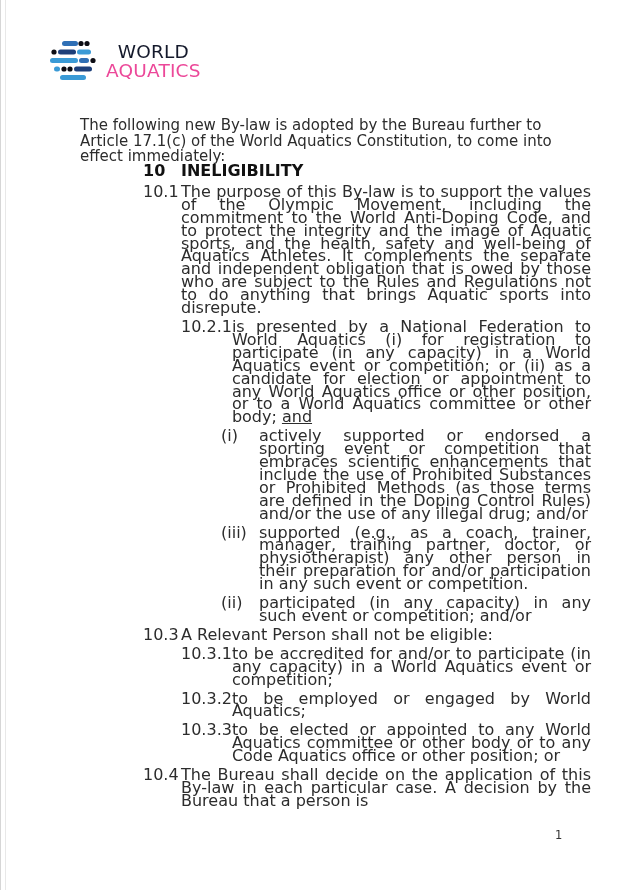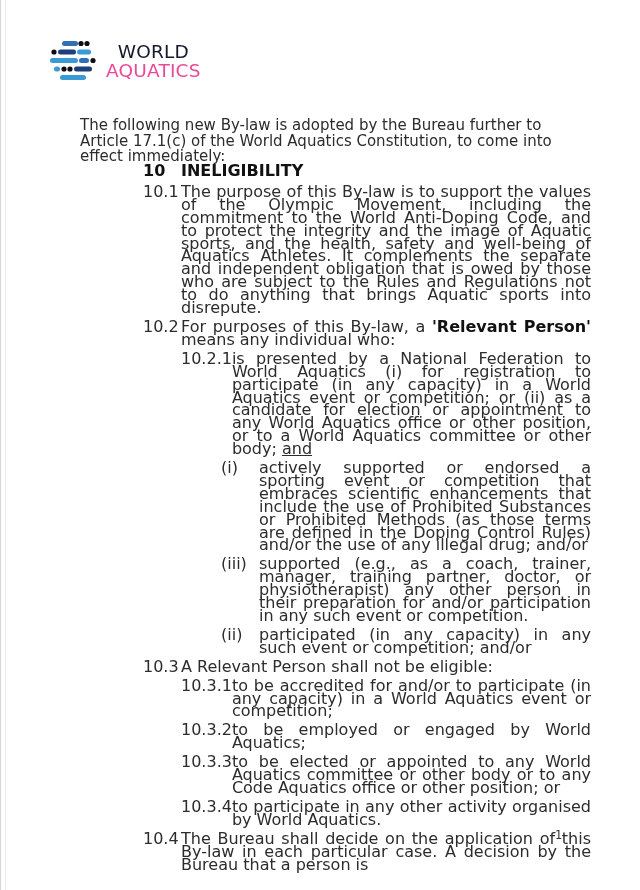--- a/index.html
+++ b/index.html
@@ -150,24 +150,20 @@
   <div class="row heading">
     <div class="num">10</div>
     <div class="txt">INELIGIBILITY</div>
   </div>
 
   <div class="row">
     <div class="num">10.1</div>
     <div class="txt">The purpose of this By-law is to support the values of the Olympic Movement, including the commitment to the World Anti-Doping Code, and to protect the integrity and the image of Aquatic sports, and the health, safety and well-being of Aquatics Athletes. It complements the separate and independent obligation that is owed by those who are subject to the Rules and Regulations not to do anything that brings Aquatic sports into disrepute.</div>
   </div>
 
-  <div class="row">
-    <div class="num">10.2</div>
-    <div class="txt"><span>For purposes of this By-law, a </span><b class="term">'Relevant Person'</b><span> means any individual who:</span></div>
-  </div>
 
   <div class="sub">
     <div class="snum">10.2.1</div>
     <div class="stxt"><span>is presented by a National Federation to World Aquatics (i) for registration to participate (in any capacity) in a World Aquatics event or competition; or (ii) as a candidate for election or appointment to any World Aquatics office or other position, or to a World Aquatics committee or other body; </span><u>and</u></div>
   </div>
 
 
   <div class="item">
     <div class="inum">(i)</div>
     <div class="itxt">actively supported or endorsed a sporting event or competition that embraces scientific enhancements that include the use of Prohibited Substances or Prohibited Methods (as those terms are defined in the Doping Control Rules) and/or the use of any illegal drug; and/or</div>
@@ -191,24 +187,20 @@
     <div class="stxt">to be accredited for and/or to participate (in any capacity) in a World Aquatics event or competition;</div>
   </div>
   <div class="sub">
     <div class="snum">10.3.2</div>
     <div class="stxt">to be employed or engaged by World Aquatics;</div>
   </div>
   <div class="sub">
     <div class="snum">10.3.3</div>
     <div class="stxt">to be elected or appointed to any World Aquatics committee or other body or to any Code Aquatics office or other position; or</div>
   </div>
-  <div class="sub">
-    <div class="snum">10.3.4</div>
-    <div class="stxt">to participate in any other activity organised by World Aquatics.</div>
-  </div>
 
   <div class="row">
     <div class="num">10.4</div>
     <div class="txt">The Bureau shall decide on the application of this By-law in each particular case. A decision by the Bureau that a person is</div>
   </div>
 </div>
 
 <div class="page-number">1</div>
 
 </body></html>

